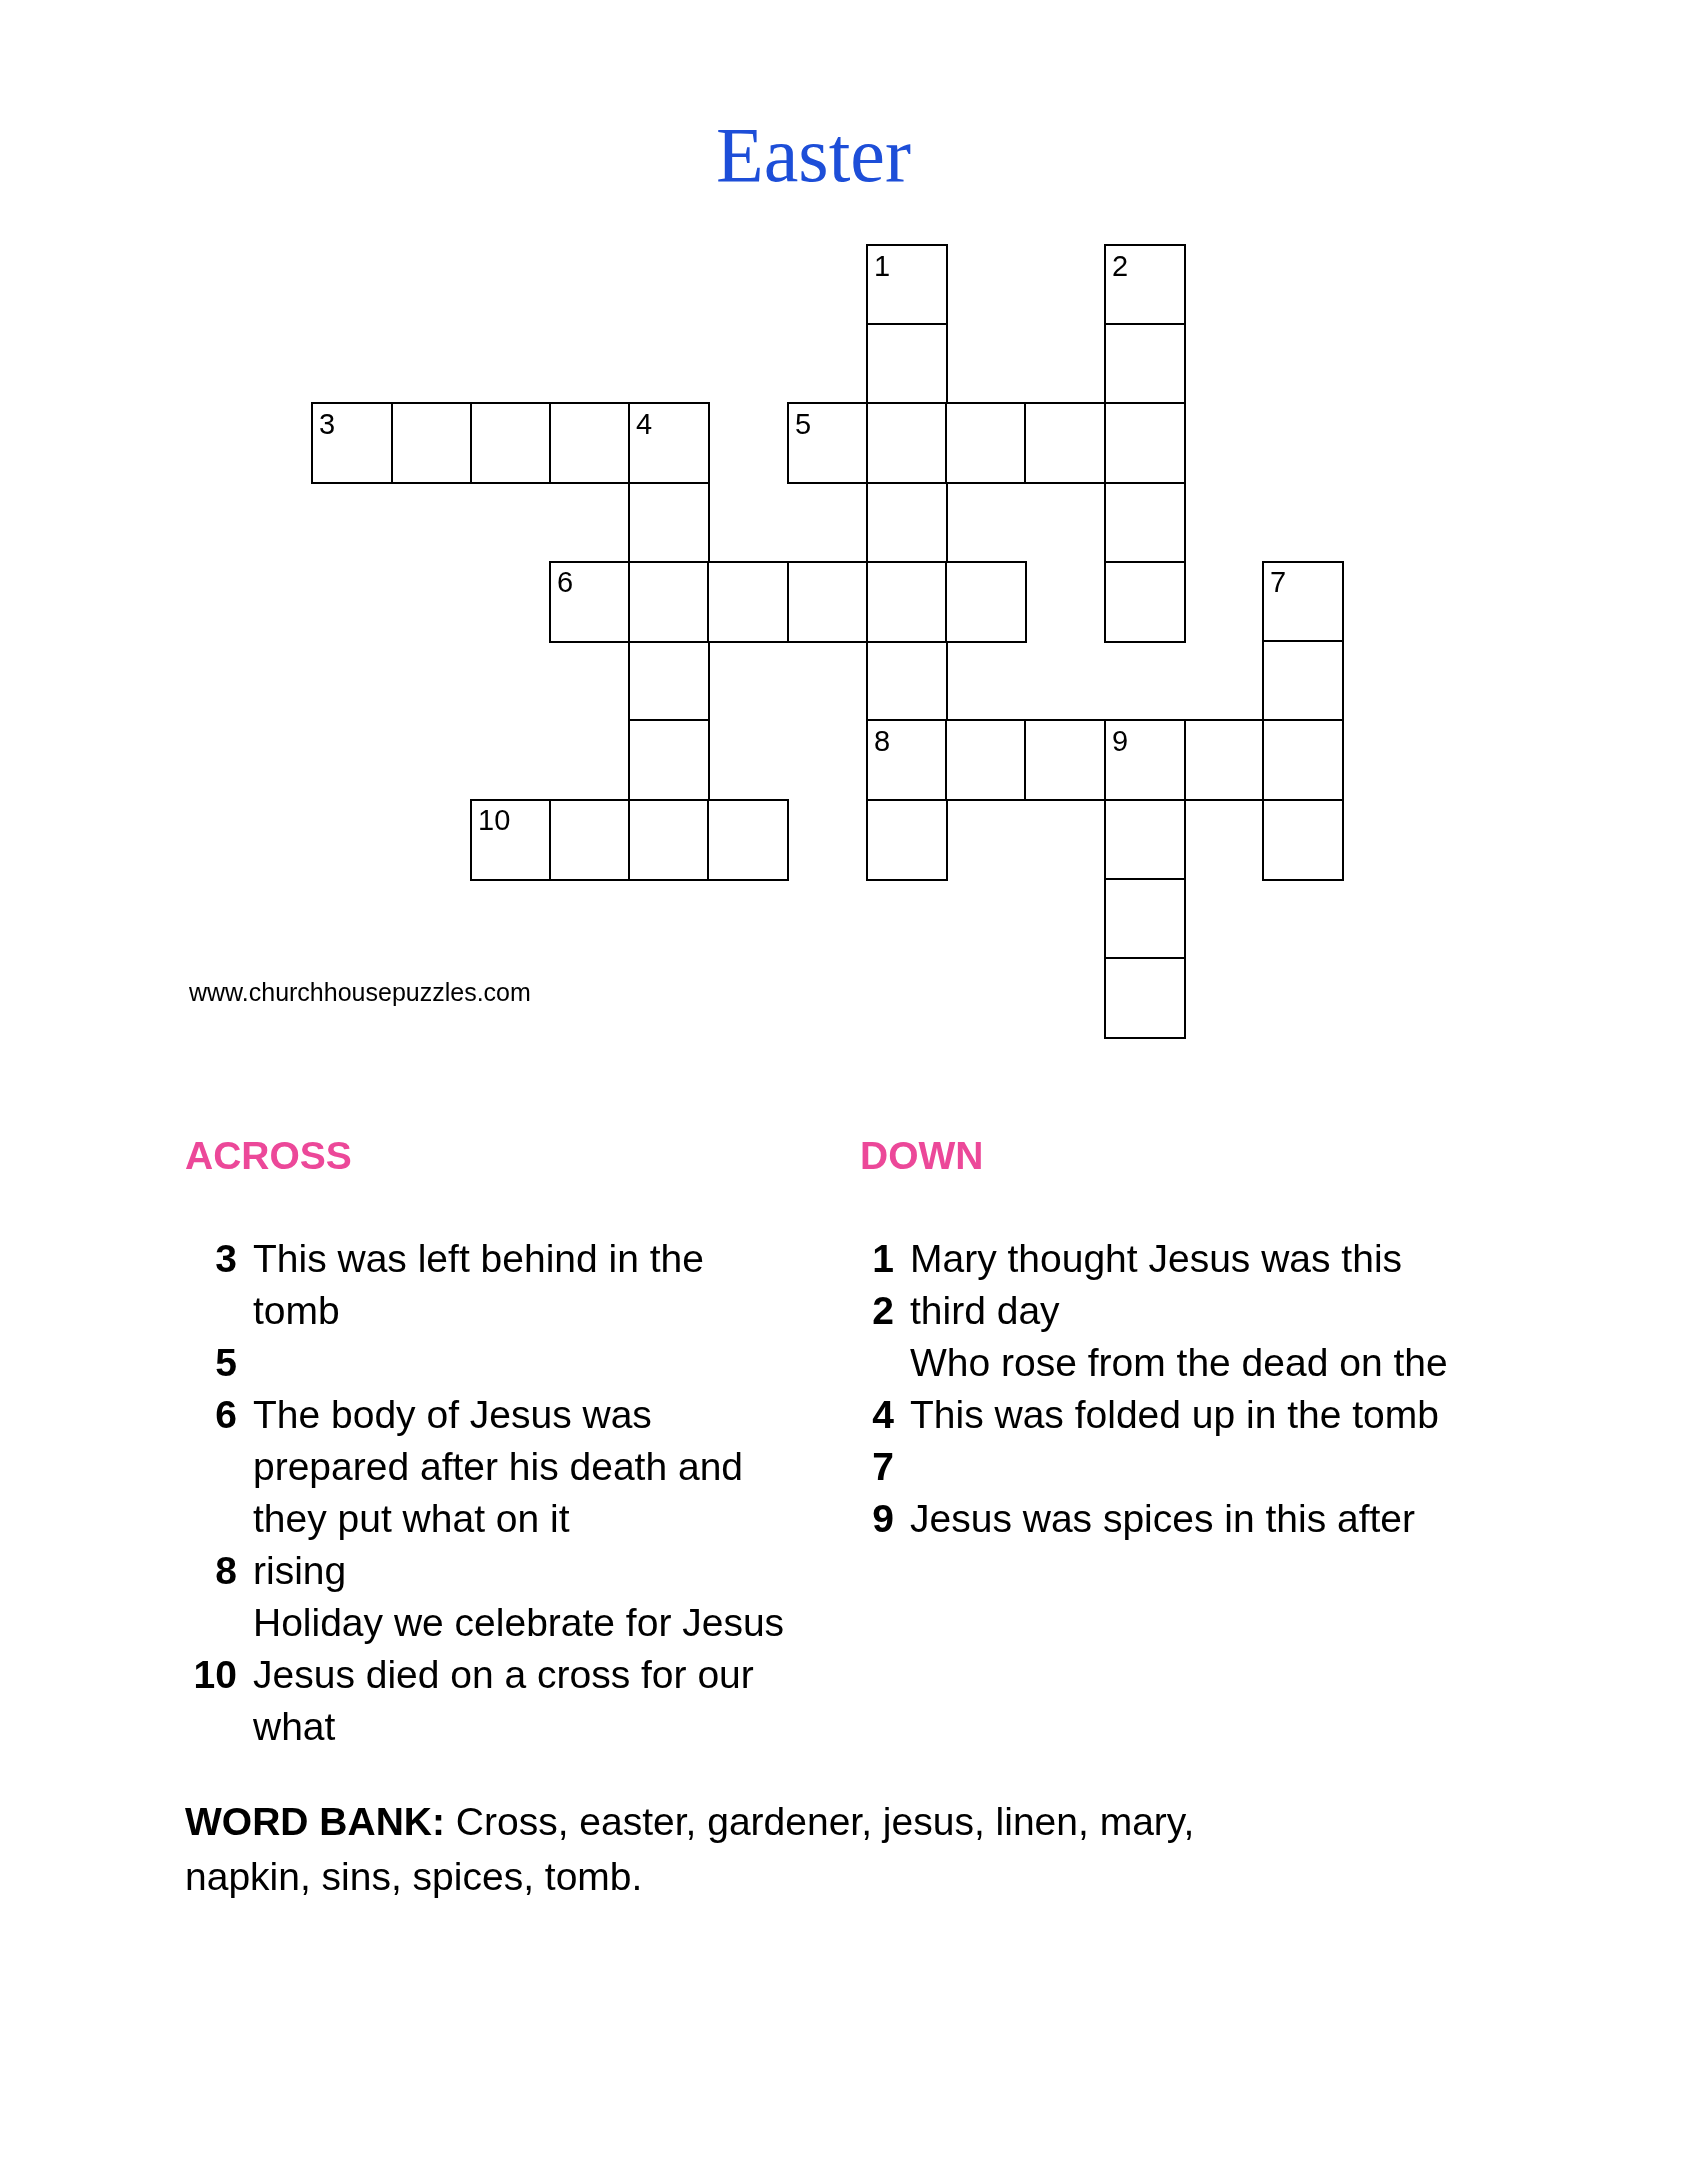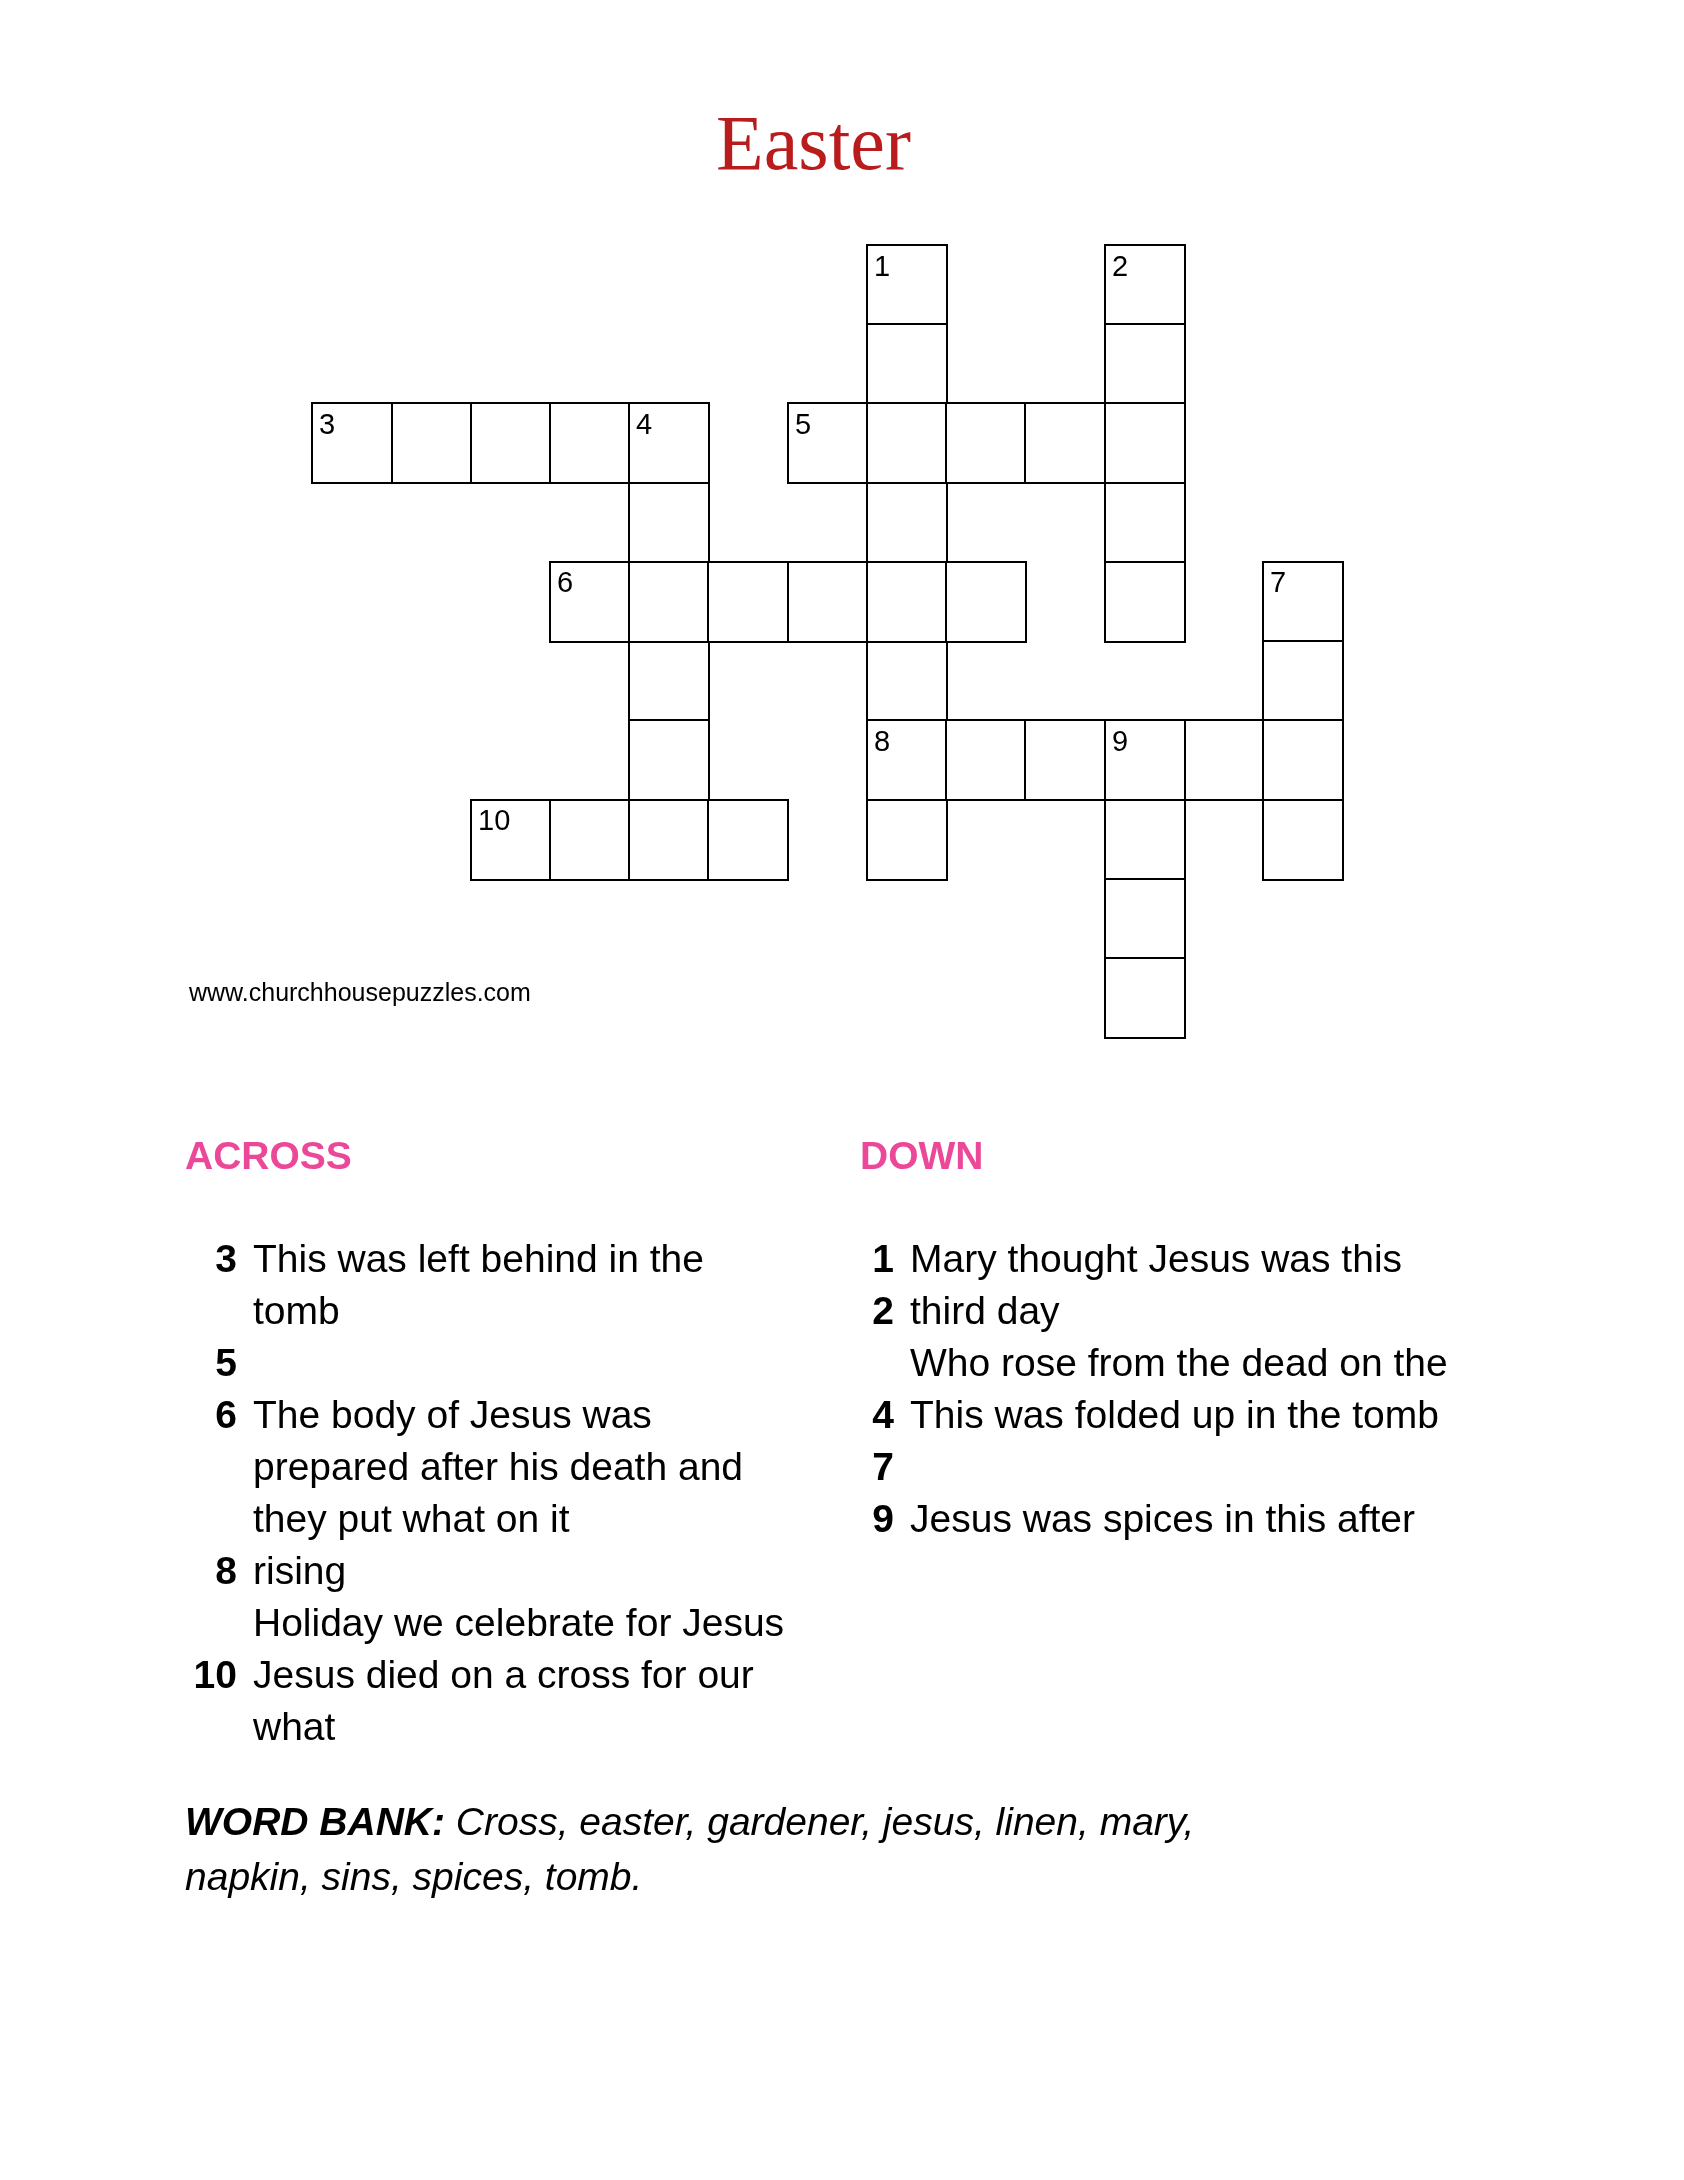--- a/index.html
+++ b/index.html
@@ -13,28 +13,28 @@
     height: 2181px;
     background: #ffffff;
     color: #000000;
     font-family: "Liberation Sans", sans-serif;
     overflow: hidden;
   }
   
   #title {
     position: absolute;
     left: 0;
-    top: 102px;
+    top: 114px;
     width: 1627px;
     text-align: center;
     font-family: "Liberation Serif", serif;
     font-size: 78px;
     font-weight: 400;
     line-height: 1.05;
-    color: #b91c1c;
+    color: #1d4ed8;
   }
   
   #grid {
     position: absolute;
     left: 0;
     top: 0;
   }
   .cell {
     position: absolute;
     width: 82px;
@@ -97,21 +97,21 @@
     line-height: 52px;
   }
   
   #word-bank {
     position: absolute;
     left: 185px;
     top: 1794px;
     font-size: 39px;
     line-height: 55px;
   }
-  .wb-line { white-space: nowrap; font-style: italic; }
+  .wb-line { white-space: nowrap; }
   .wb-label { font-weight: 700; }
 </style>
 </head>
 <body>
 
 <div id="page">
 
   <div id="title">Easter</div>
 
   <div id="grid">

